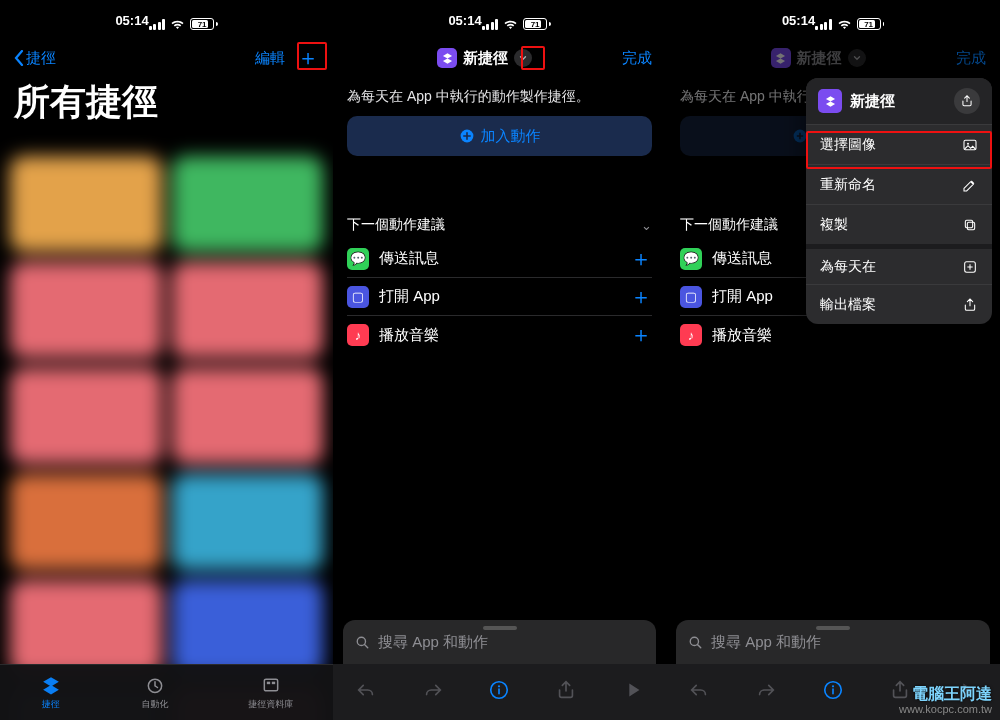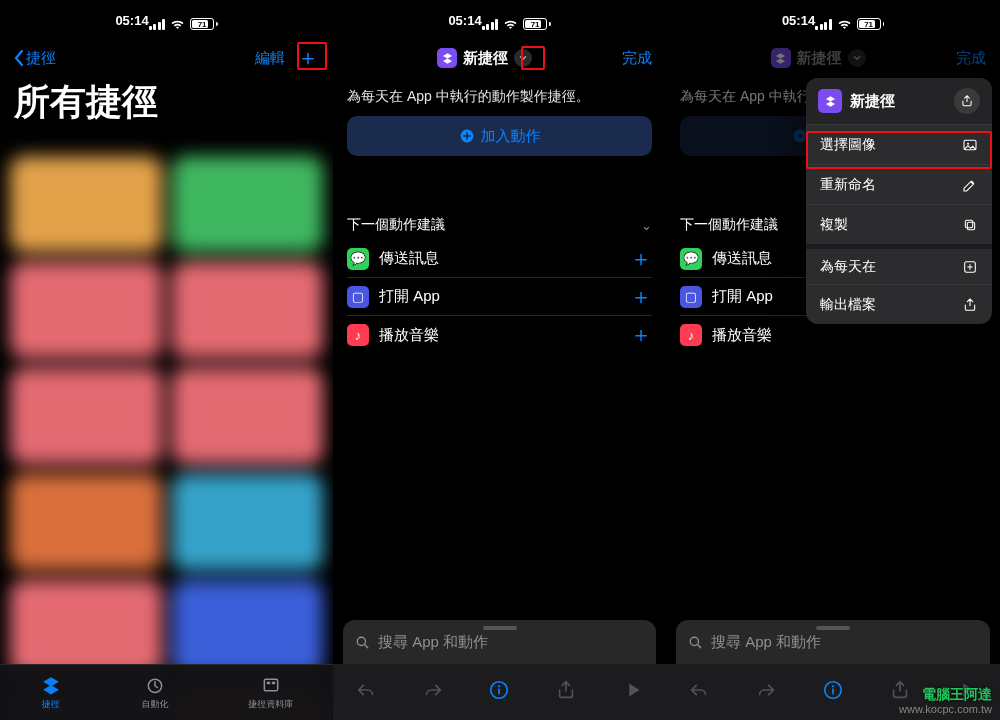--- a/index.html
+++ b/index.html
@@ -79,21 +79,21 @@
   .menu-head .share-ico{ width:26px; height:26px; border-radius:13px; background:#3a3a3c; display:flex;align-items:center;justify-content:center;}
   .menu-item { height:40px; display:flex; align-items:center; justify-content:space-between; padding:0 14px; font-size:14px; border-top:0.5px solid #3a3a3c; }
   .menu-item.group-top{ border-top:5px solid #1c1c1e; }
   .menu-item svg{ width:16px; height:16px; }
 
   
   .hilite { position:absolute; border:2.5px solid #e11; border-radius:2px; z-index:60; pointer-events:none; }
 
   
   .wm { position:absolute; right:8px; bottom:4px; font-size:11px; color:#888; z-index:70; text-align:right; line-height:1.2;}
-  .wm .zh{font-weight:700; color:#22c55e; text-shadow:0 0 3px #000; font-size:14px;}
+  .wm .zh{font-weight:700; color:#7dd3fc; text-shadow:0 0 3px #000; font-size:16px;}
 </style>
 </head>
 <body>
 
 <div class="row">
 
   <div class="phone p1">
     <div class="statusbar">
       <span>05:14</span>
       <div class="status-right">

